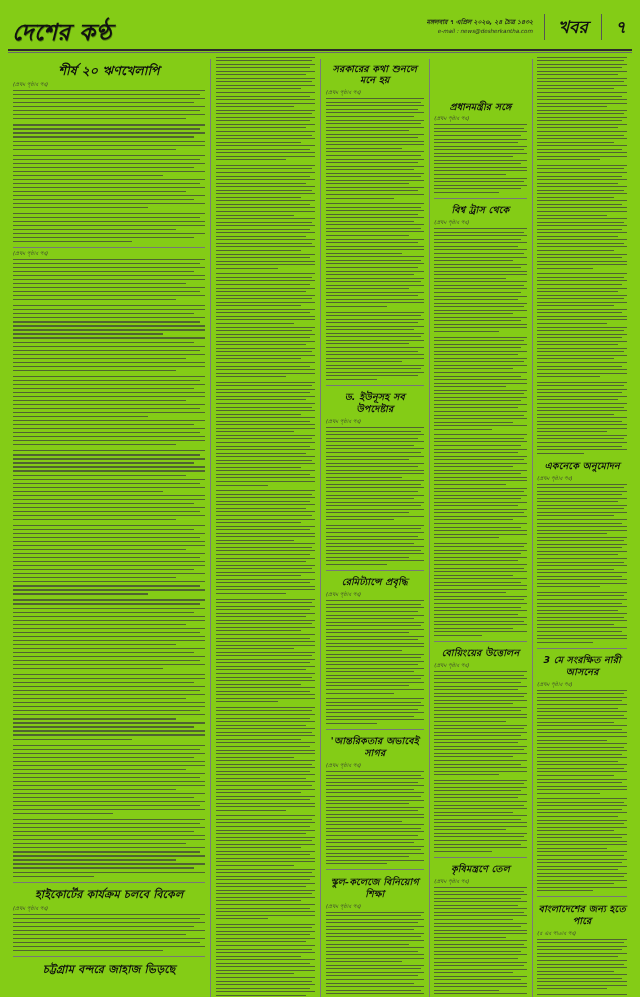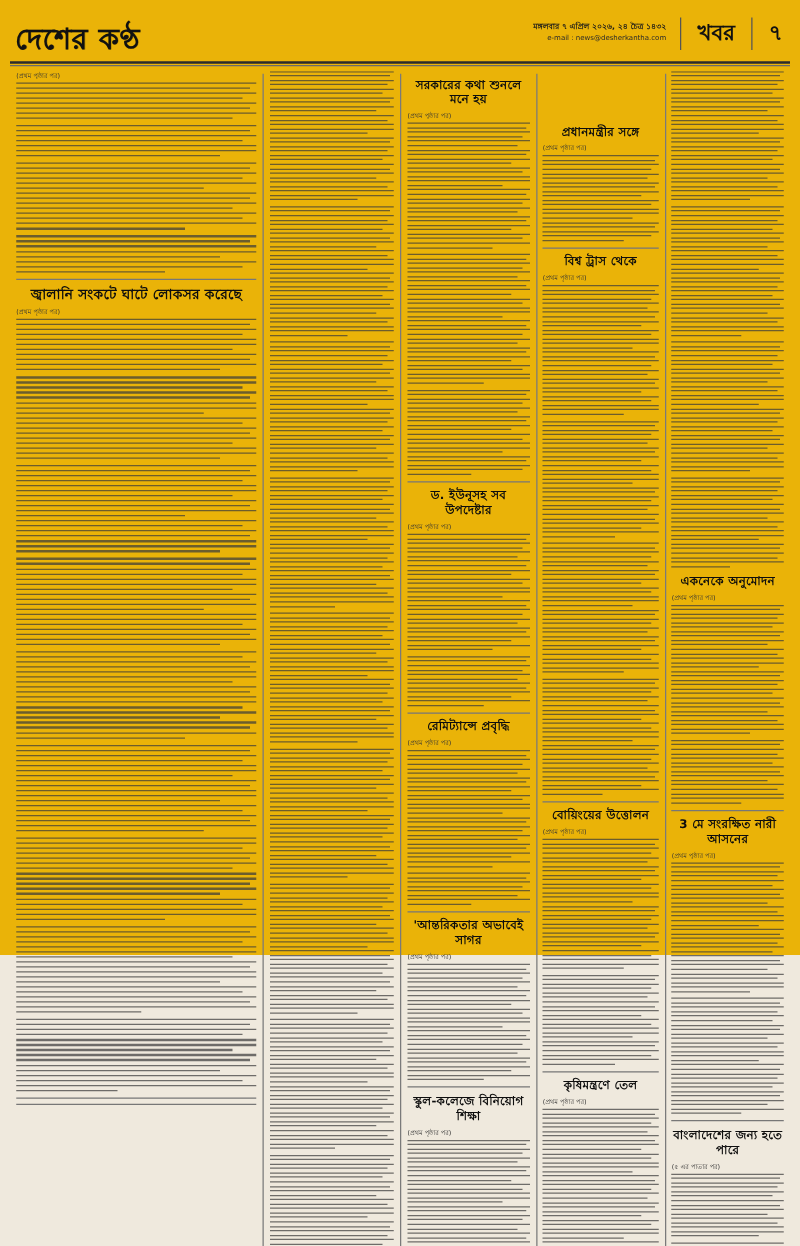--- a/index.html
+++ b/index.html
@@ -8,24 +8,25 @@
     width: 640px;
     height: 997px;
     background: #efe9dd;
     font-family: "Liberation Serif", "DejaVu Serif", serif;
     color: #1a1a1a;
     overflow: hidden;
   }
 
   .page {
     width: 640px;
-    height: 764px;
-    background: #eab308;
+    height: 997px;
+    background: #84cc16;
     padding: 6px 8px 4px 8px;
     position: relative;
+    font-style: italic;
   }
 
   
   .masthead {
     display: flex;
     align-items: flex-end;
     justify-content: space-between;
     height: 40px;
     padding-bottom: 2px;
   }
@@ -199,20 +200,21 @@
   </div>
 
   <div class="rule-thick"></div>
   <div class="rule-thin"></div>
 
   <div class="columns">
 
     <div class="col c1">
 
       <div>
+        <div class="headline h-big">শীর্ষ ২০ ঋণখেলাপি</div>
         <div class="jump">(প্রথম পৃষ্ঠার পর)</div>
         <div class="body">
           <div class="line w100"></div>
             <div class="line w97"></div>
             <div class="line w100"></div>
           <div class="line w94"></div>
             <div class="line w100"></div>
             <div class="line w97"></div>
           <div class="line w100"></div>
             <div class="line w90"></div>
@@ -247,21 +249,20 @@
             <div class="line w85"></div>
             <div class="line w100"></div>
           <div class="line w94"></div>
             <div class="line w62"></div>
         </div>
       </div>
 
       <div class="hrule"></div>
 
       <div>
-        <div class="headline h-med">জ্বালানি সংকটে ঘাটে লোকসর করেছে</div>
         <div class="jump">(প্রথম পৃষ্ঠার পর)</div>
         <div class="body">
           <div class="line w100"></div>
             <div class="line w97"></div>
             <div class="line w100"></div>
           <div class="line w94"></div>
             <div class="line w100"></div>
             <div class="line w100"></div>
           <div class="line w90"></div>
             <div class="line w100"></div>
@@ -413,23 +414,43 @@
             <div class="line w85"></div>
             <div class="line w100"></div>
           <div class="line w94"></div>
             <div class="line w100"></div>
             <div class="line w42"></div>
         </div>
       </div>
 
       <div class="hrule"></div>
 
+      <div>
+        <div class="headline h-med">হাইকোর্টের কার্যক্রম চলবে বিকেল</div>
+        <div class="jump">(প্রথম পৃষ্ঠার পর)</div>
+        <div class="body">
+          <div class="line w100"></div>
+            <div class="line w97"></div>
+            <div class="line w100"></div>
+          <div class="line w94"></div>
+            <div class="line w100"></div>
+            <div class="line w90"></div>
+          <div class="line w100"></div>
+            <div class="line w97"></div>
+            <div class="line w100"></div>
+          <div class="line w78"></div>
+        </div>
+      </div>
 
       <div class="hrule"></div>
 
+      <div>
+        <div class="headline h-med">চট্টগ্রাম বন্দরে জাহাজ ভিড়ছে</div>
+
+      </div>
 
     </div>
 
     <div class="vrule"></div>
 
     <div class="col c2">
       <div class="body">
         <div class="line w100"></div>
           <div class="line w97"></div>
           <div class="line w100"></div>

